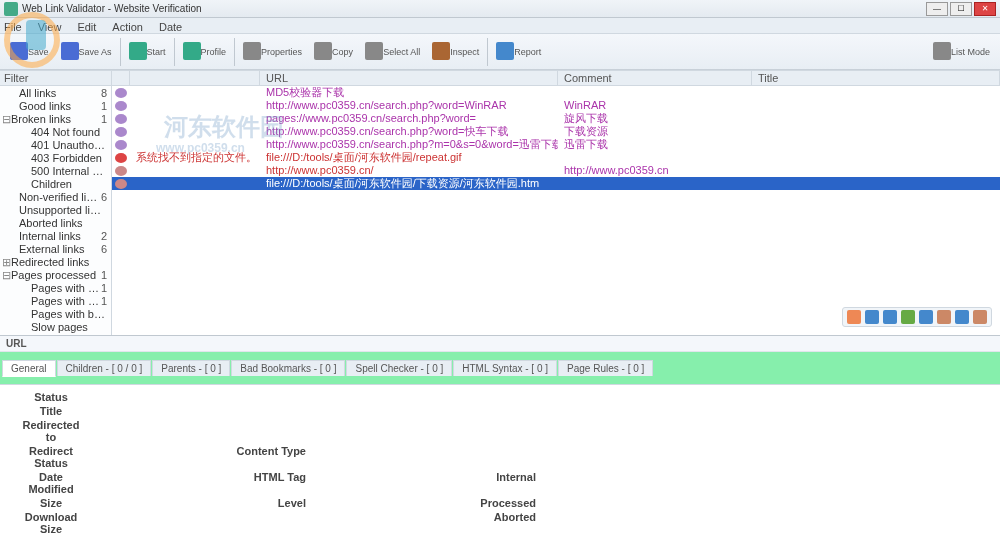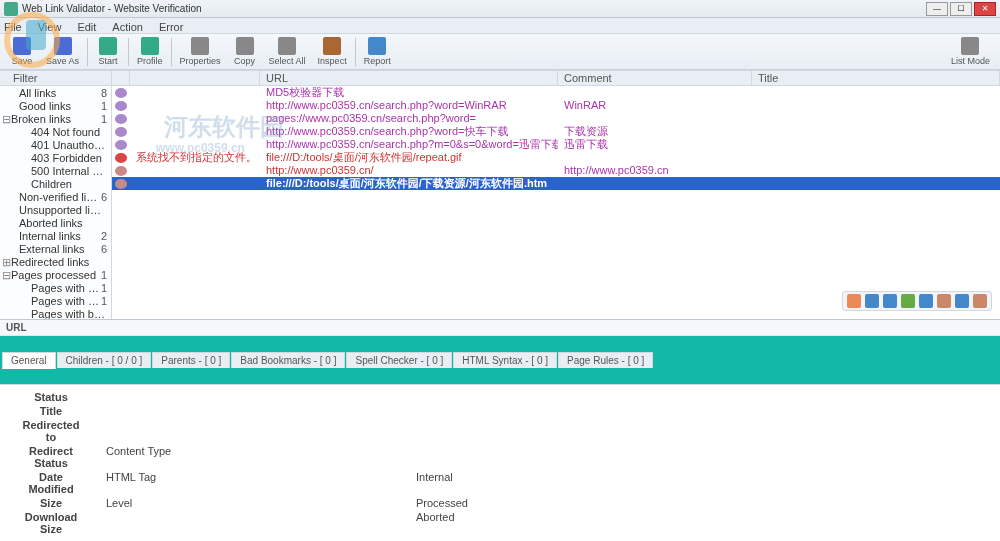--- a/index.html
+++ b/index.html
@@ -6,64 +6,64 @@
 body { background: #fff; width: 1000px; height: 541px; overflow: hidden; position: relative; display: flex; flex-direction: column; }
 .titlebar { background: linear-gradient(to bottom, #f0f4f8, #e4eaf0); height: 18px; display: flex; align-items: center; padding: 0 4px; border-bottom: 1px solid #c0c8d0; }
 .titlebar-icon { width: 14px; height: 14px; background: #4a8; margin-right: 4px; border-radius: 2px; }
 .titlebar-text { flex: 1; color: #333; font-size: 10px; }
 .window-controls { display: flex; gap: 2px; }
 .window-btn { width: 22px; height: 14px; border: 1px solid #999; background: #eee; display: flex; align-items: center; justify-content: center; font-size: 8px; }
 .window-btn.close { background: #d44; color: #fff; border-color: #a22; }
 .menubar { background: #e8eef4; height: 16px; display: flex; align-items: flex-end; padding: 0 4px; gap: 16px; border-bottom: 1px solid #d0d8e0; color: #444; font-size: 10px; }
 .menubar span { cursor: pointer; }
 .toolbar { background: linear-gradient(to bottom, #f4f7fb, #e8eef4); height: 36px; display: flex; align-items: center; padding: 0 4px; border-bottom: 1px solid #c8d0d8; }
-.tool-btn { display: flex; flex-direction: column; align-items: center; justify-content: center; padding: 2px 6px; cursor: pointer; color: #374; min-width: 36px; }
+.tool-btn { display: flex; flex-direction: row; align-items: center; justify-content: center; padding: 2px 6px; cursor: pointer; color: #374; min-width: 36px; }
 .tool-icon { width: 18px; height: 18px; margin-bottom: 1px; border-radius: 2px; }
 .tool-label { font-size: 9px; color: #555; }
 .tool-sep { width: 1px; height: 28px; background: #c0c8d0; margin: 0 2px; }
 .tool-spacer { flex: 1; }
 .icon-save { background: #4a6cd4; } .icon-start { background: #3a8; } .icon-profile { background: #3a8; }
 .icon-props { background: #888; } .icon-copy { background: #888; } .icon-select { background: #888; }
 .icon-inspect { background: #a63; } .icon-report { background: #48c; } .icon-list { background: #888; }
 .main { flex: 1; display: flex; overflow: hidden; border-top: 1px solid #d0d8e0; }
 .sidebar { width: 112px; border-right: 1px solid #d0d8e0; overflow-y: auto; background: #fcfdfe; }
-.sidebar-header { background: #e8eef4; padding: 1px 13px; border-bottom: 1px solid #d0d8e0; display: flex; font-size: 10px; color: #555; }
+.sidebar-header { background: #e8eef4; padding: 1px 4px; border-bottom: 1px solid #d0d8e0; display: flex; font-size: 10px; color: #555; }
 .sidebar-header .col-name { flex: 1; }
 .tree { padding: 1px 0; }
 .tree-item { display: flex; align-items: flex-end; padding: 0 2px; font-size: 10px; color: #333; line-height: 13px; cursor: pointer; }
 .tree-item .label { flex: 1; white-space: nowrap; overflow: hidden; text-overflow: ellipsis; }
 .tree-item .count { color: #555; padding-right: 2px; }
 .indent-0 { padding-left: 2px; } .indent-1 { padding-left: 10px; } .indent-2 { padding-left: 22px; }
 .tree-toggle { width: 9px; display: inline-block; color: #888; text-align: center; }
 .content { flex: 1; display: flex; flex-direction: column; background: #fff; position: relative; }
 .grid-header { background: #e8eef4; display: flex; border-bottom: 1px solid #d0d8e0; font-size: 10px; color: #555; }
 .grid-header div { padding: 1px 6px; border-right: 1px solid #d0d8e0; }
 .col-icon { width: 18px; } .col-type { width: 130px; } .col-url { width: 298px; } .col-comment { width: 194px; } .col-title { flex: 1; }
 .grid-body { flex: 1; overflow: auto; position: relative; }
 .grid-row { display: flex; font-size: 10px; line-height: 13px; padding: 0; }
-.grid-row.selected { background: #2a64c8; color: #fff; font-weight: bold; }
+.grid-row.selected { background: #2a64c8; color: #fff; }
 .grid-row div { padding: 0 6px; white-space: nowrap; overflow: hidden; }
 .grid-row .col-icon { display: flex; align-items: center; justify-content: center; padding: 0; }
 .row-icon { width: 10px; height: 10px; border-radius: 50%; }
 .icon-warn { background: #c88; } .icon-err { background: #d44; } .icon-link { background: #a8c; }
 .url-link { color: #c33; } .url-link2 { color: #a3a; }
 .selected .url-link, .selected .url-link2 { color: #fff; }
 .watermark { position: absolute; top: 40px; left: 44px; font-size: 20px; color: rgba(120,160,200,0.35); font-weight: bold; pointer-events: none; z-index: 5; }
 .watermark .cn { font-size: 24px; margin-left: 8px; } .watermark .en { font-size: 12px; display: block; margin-top: -2px; }
 .status-icons { position: absolute; right: 8px; bottom: 8px; display: flex; gap: 4px; align-items: center; background: rgba(240,244,248,0.9); padding: 2px 4px; border: 1px solid #d0d8e0; border-radius: 3px; }
 .status-icons .si { width: 14px; height: 14px; border-radius: 2px; }
 .si.s1{background:#e85;} .si.s2{background:#48c;} .si.s3{background:#48c;} .si.s4{background:#6a4;} .si.s5{background:#48c;} .si.s6{background:#c86;} .si.s7{background:#48c;} .si.s8{background:#c86;}
 .bottom-panel { border-top: 1px solid #c0c8d0; background: #fff; display: flex; flex-direction: column; }
 .url-label { padding: 2px 6px; font-size: 10px; font-weight: bold; color: #555; background: #f4f7fb; border-bottom: 1px solid #e0e6ec; }
-.tabs { display: flex; background: #14b8a6; padding: 16px 2px; border-bottom: 1px solid #d0d8e0; }
+.tabs { display: flex; background: #86efac; padding: 8px 2px; border-bottom: 1px solid #d0d8e0; }
 .tab { padding: 2px 8px; font-size: 10px; background: #e8eef4; border: 1px solid #d0d8e0; border-bottom: none; margin-right: 1px; cursor: pointer; color: #555; }
 .tab.active { background: #fff; border-bottom: 1px solid #fff; margin-bottom: -1px; }
 .details { padding: 6px 16px; display: grid; grid-template-columns: 70px 200px 70px 120px; gap: 2px 20px; font-size: 10px; }
 .details .lbl { text-align: center; font-weight: bold; color: #444; }
-.details .val { text-align: left; color: #444; font-weight: normal; }
+.details .val { text-align: right; color: #444; font-weight: bold; }
 .logo-overlay { position: absolute; top: 10px; left: 0; width: 60px; height: 50px; z-index: 4; pointer-events: none; }
 .logo-overlay::before { content: ""; position: absolute; width: 44px; height: 44px; border: 6px solid #fa4; border-radius: 50%; left: 4px; top: 2px; opacity: 0.55; }
 .logo-overlay::after { content: ""; position: absolute; width: 20px; height: 30px; background: #4ac; left: 26px; top: 10px; border-radius: 4px; opacity: 0.55; }
 </style>
 </head>
 <body>
 
 <div class="logo-overlay"></div>
 
 <div class="titlebar">
@@ -74,21 +74,21 @@
     <div class="window-btn">☐</div>
     <div class="window-btn close">✕</div>
   </div>
 </div>
 
 <div class="menubar" id="menubar">
     <span>File</span>
     <span>View</span>
     <span>Edit</span>
     <span>Action</span>
-    <span>Error</span>
+    <span>Date</span>
   </div>
 
 <div class="toolbar" id="toolbar">
     <div class="tool-btn">
       <div class="tool-icon icon-save"></div>
       <div class="tool-label">Save</div>
     </div>
     <div class="tool-btn">
       <div class="tool-icon icon-save"></div>
       <div class="tool-label">Save As</div>
@@ -274,20 +274,21 @@
           <div class="col-url url-link2">http://www.pc0359.cn/search.php?word=WinRAR</div>
           <div class="col-comment url-link2">WinRAR</div>
           <div class="col-title"></div>
         </div>
         <div class="grid-row">
           <div class="col-icon">
             <div class="row-icon icon-link"></div>
           </div>
           <div class="col-type "></div>
           <div class="col-url url-link2">pages://www.pc0359.cn/search.php?word=</div>
+          <div class="col-comment url-link2">旋风下载</div>
           <div class="col-title"></div>
         </div>
         <div class="grid-row">
           <div class="col-icon">
             <div class="row-icon icon-link"></div>
           </div>
           <div class="col-type "></div>
           <div class="col-url url-link2">http://www.pc0359.cn/search.php?word=快车下载</div>
           <div class="col-comment url-link2">下载资源</div>
           <div class="col-title"></div>

